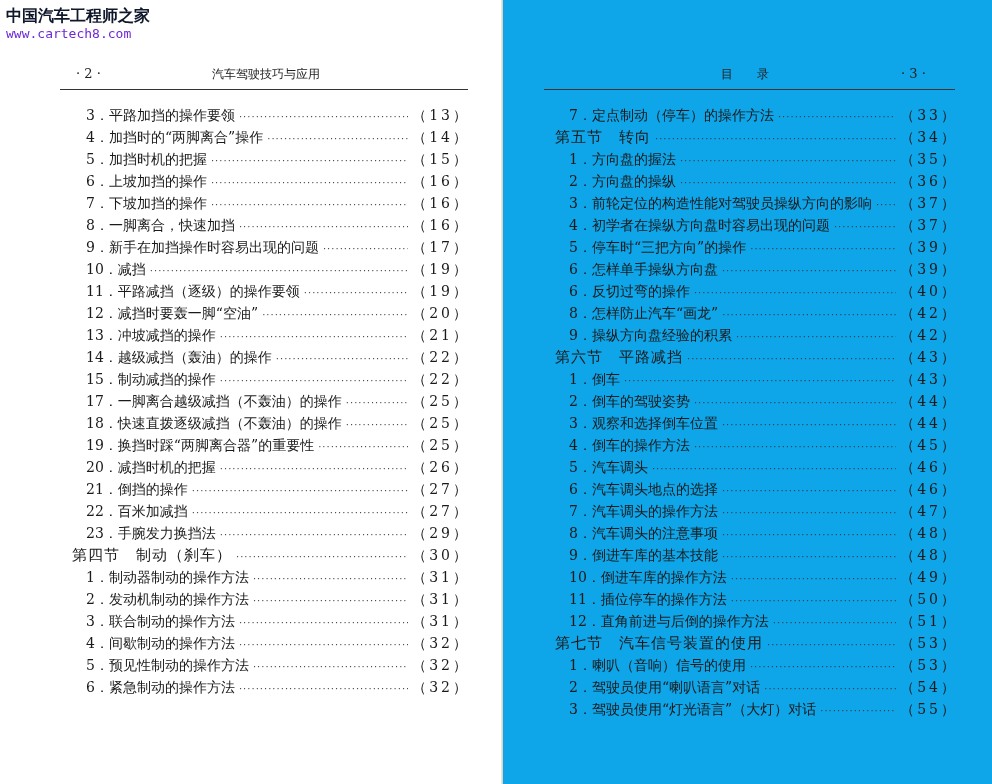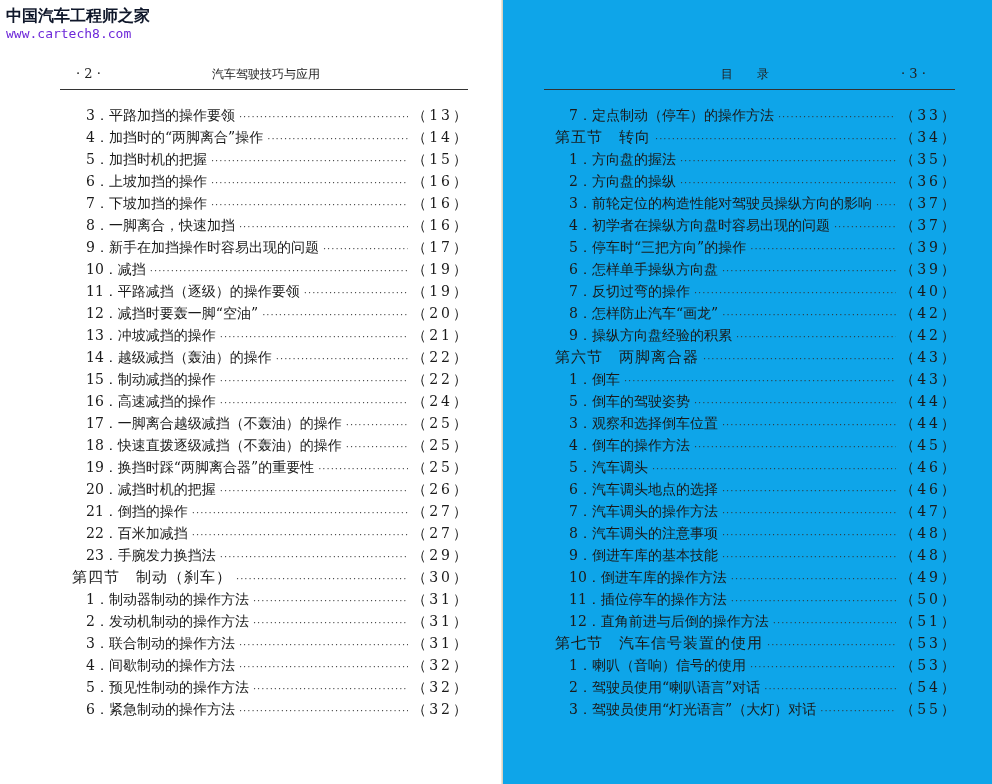--- a/index.html
+++ b/index.html
@@ -132,25 +132,20 @@
         <span class="label">14．越级减挡（轰油）的操作</span>
         <span class="dots"></span>
         <span class="page-ref">（22）</span>
       </li>
       <li class="item">
         <span class="label">15．制动减挡的操作</span>
         <span class="dots"></span>
         <span class="page-ref">（22）</span>
       </li>
       <li class="item">
-        <span class="label">16．高速减挡的操作</span>
-        <span class="dots"></span>
-        <span class="page-ref">（24）</span>
-      </li>
-      <li class="item">
         <span class="label">17．一脚离合越级减挡（不轰油）的操作</span>
         <span class="dots"></span>
         <span class="page-ref">（25）</span>
       </li>
       <li class="item">
         <span class="label">18．快速直拨逐级减挡（不轰油）的操作</span>
         <span class="dots"></span>
         <span class="page-ref">（25）</span>
       </li>
       <li class="item">
@@ -259,46 +254,46 @@
         <span class="label">5．停车时“三把方向”的操作</span>
         <span class="dots"></span>
         <span class="page-ref">（39）</span>
       </li>
       <li class="item">
         <span class="label">6．怎样单手操纵方向盘</span>
         <span class="dots"></span>
         <span class="page-ref">（39）</span>
       </li>
       <li class="item">
-        <span class="label">7．反切过弯的操作</span>
+        <span class="label">6．反切过弯的操作</span>
         <span class="dots"></span>
         <span class="page-ref">（40）</span>
       </li>
       <li class="item">
         <span class="label">8．怎样防止汽车“画龙”</span>
         <span class="dots"></span>
         <span class="page-ref">（42）</span>
       </li>
       <li class="item">
         <span class="label">9．操纵方向盘经验的积累</span>
         <span class="dots"></span>
         <span class="page-ref">（42）</span>
       </li>
       <li class="section">
-        <span class="label">第六节　两脚离合器</span>
+        <span class="label">第六节　平路减挡</span>
         <span class="dots"></span>
         <span class="page-ref">（43）</span>
       </li>
       <li class="item">
         <span class="label">1．倒车</span>
         <span class="dots"></span>
         <span class="page-ref">（43）</span>
       </li>
       <li class="item">
-        <span class="label">5．倒车的驾驶姿势</span>
+        <span class="label">2．倒车的驾驶姿势</span>
         <span class="dots"></span>
         <span class="page-ref">（44）</span>
       </li>
       <li class="item">
         <span class="label">3．观察和选择倒车位置</span>
         <span class="dots"></span>
         <span class="page-ref">（44）</span>
       </li>
       <li class="item">
         <span class="label">4．倒车的操作方法</span>

